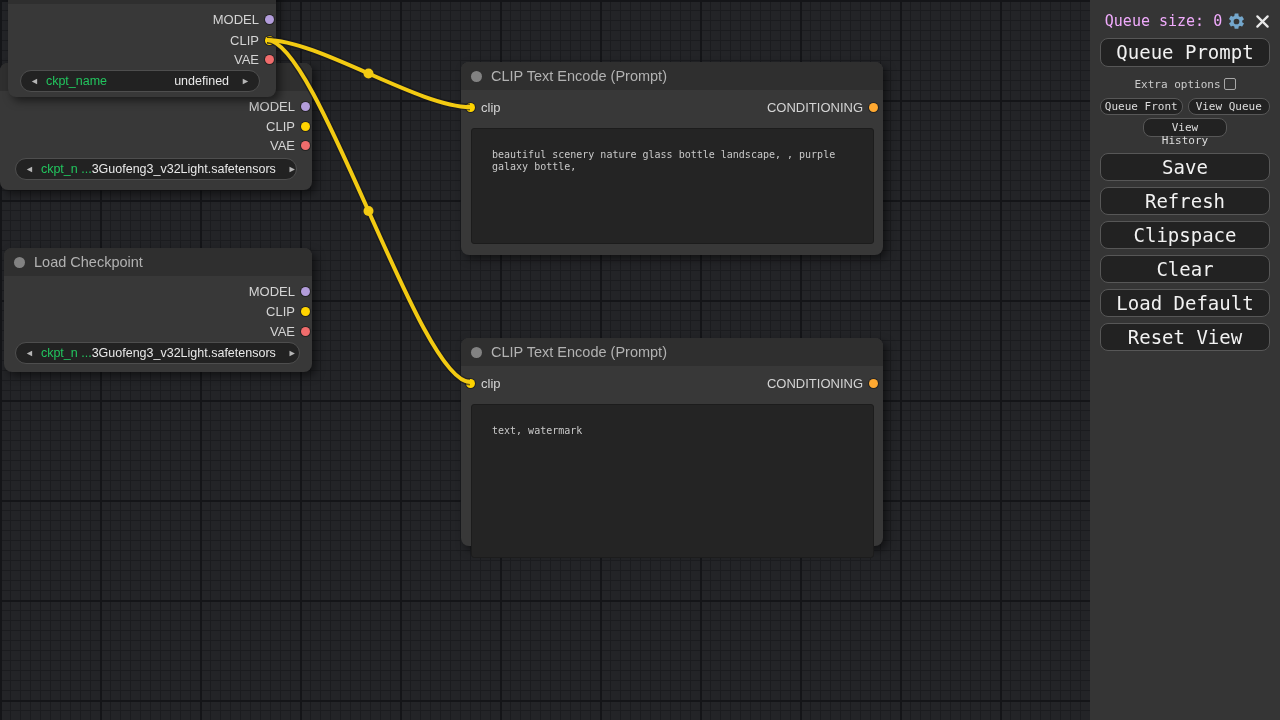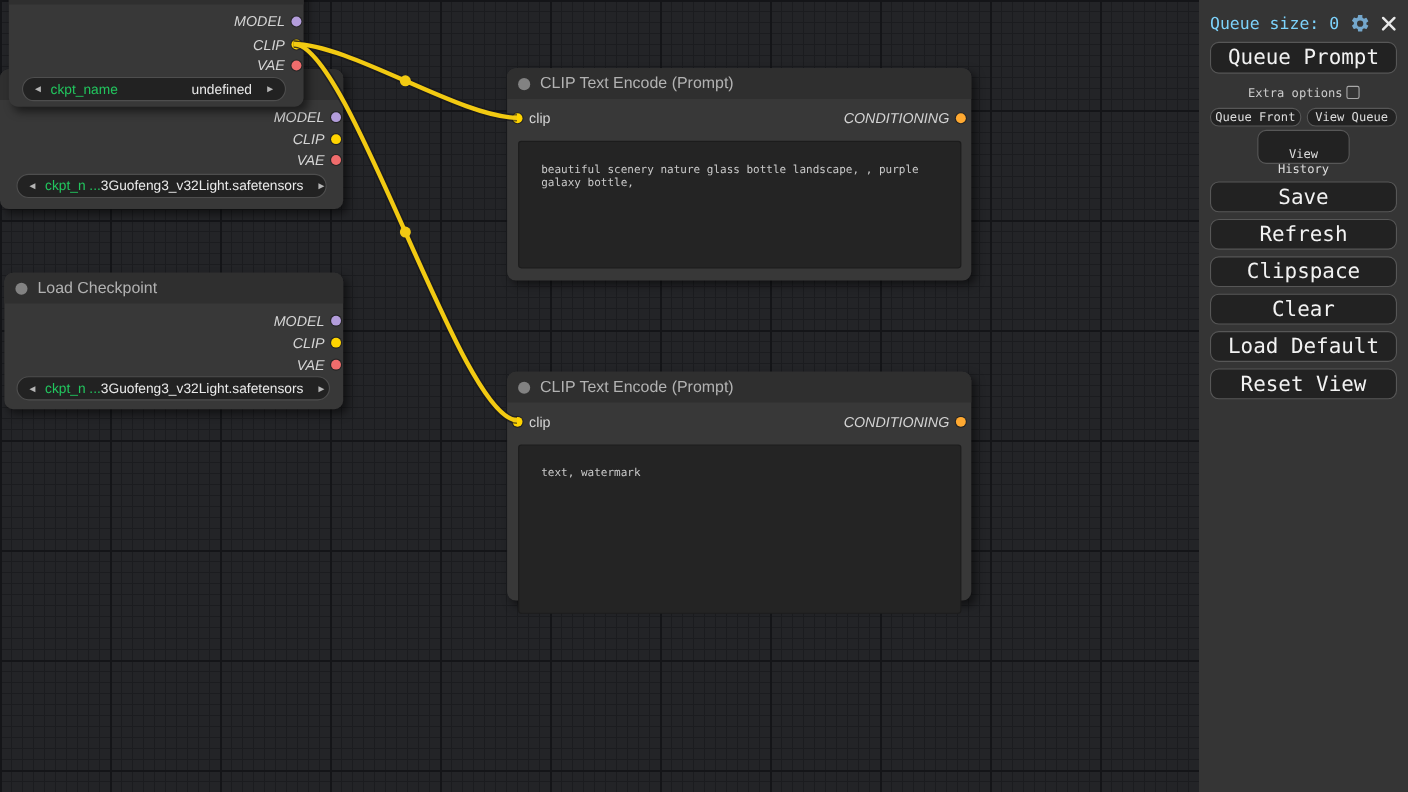--- a/index.html
+++ b/index.html
@@ -22,21 +22,21 @@
   .node { position:absolute; background:#383838; border-radius:8px;
           box-shadow:4px 4px 8px rgba(0,0,0,.5); }
   .node-title { position:absolute; left:0; right:0; top:0; height:28px;
                 background:#2f2f2f; border-radius:8px 8px 0 0;
                 display:flex; align-items:center; color:#b2b2b2;
                 font-size:14.5px; overflow:hidden; }
   .tdot { width:11px; height:11px; border-radius:50%; background:#828282;
           margin:0 9px 0 10px; flex:none; }
   .slot { position:absolute; height:20px; display:flex; align-items:center;
           gap:6px; color:#d4d4d4; font-size:13px; }
-  .slot.out { right:2px;font-style:italic; }
+  .slot.out { right:2px; }
   .slot.in  { left:0; }
   .dot { width:9px; height:9px; border-radius:50%; flex:none;
          box-shadow:0 0 0 1px rgba(0,0,0,.35); }
   .dot.model { background:#B39DDB; }
   .dot.clip  { background:#FFD400; }
   .dot.vae   { background:#F06C6C; }
   .dot.cond  { background:#FFA931; }
   .widget { position:absolute; height:22px; background:#222222;
             border:1px solid #4e4e4e; border-radius:12px;
             display:flex; align-items:center; padding:0 9px;
@@ -49,38 +49,38 @@
              font-family:"DejaVu Sans Mono", monospace; font-size:10px;
              line-height:12px; padding:20px; white-space:pre-wrap;
              overflow:hidden; }
   .wires { position:absolute; left:0; top:0; pointer-events:none; }
 
   
   .sidebar { position:absolute; left:1090px; top:0; width:190px; height:720px;
              background:#353535; font-family:"DejaVu Sans Mono", monospace;
              padding:12px 10px 0 10px; color:#d8d8d8; }
   .queue-row { height:18px; display:flex; align-items:center; margin-bottom:8px; }
-  .queue-label { font-size:15px; color:#7dd3fc; flex:1 1 auto; }
+  .queue-label { font-size:15px; color:#f0abfc; flex:1 1 auto;text-align:center; }
   .gear { width:19px; height:19px; flex:none; margin-right:9px; cursor:pointer; }
   .close-x { width:15px; height:15px; flex:none; cursor:pointer; }
   .btn { display:block; width:100%; background:#222222; border:1px solid #575757;
          border-radius:8px; color:#f2f2f2; text-align:center; cursor:pointer;
          font-family:"DejaVu Sans Mono", monospace; }
   .btn-queue-prompt { height:29px; font-size:19px; line-height:27px; margin-bottom:10px; }
   .extra-row { height:14px; display:flex; align-items:center; justify-content:center;
                margin-bottom:7px; }
   .extra-label { font-size:11px; color:#cccccc; }
   .checkbox { width:12px; height:12px; border:1px solid #a8a8a8; border-radius:2px;
               margin-left:3px; background:transparent; cursor:pointer; }
   .small-row { display:flex; gap:5px; margin-bottom:3px; }
   .btn-small { height:17px; font-size:11px; line-height:15px; color:#dddddd;
                flex:1 1 50%; }
   .vh-wrap { display:flex; justify-content:center; margin-bottom:16px; }
-  .btn-vh { width:84px; height:31px; font-size:11px; line-height:13px;
-            padding-top:15px; color:#dddddd; }
+  .btn-vh { width:84px; height:19px; font-size:11px; line-height:13px;
+            padding-top:2px; color:#dddddd; }
   .btn-main { height:28px; font-size:19px; line-height:26px; margin-bottom:6px; }
 </style>
 </head>
 <body>
 
 <div class="canvas">
 
   <div class="node" style="left:0px; top:63px; width:312px; height:127px;">
     <div class="node-title"></div>
     <div class="slot out" style="top:33px">

